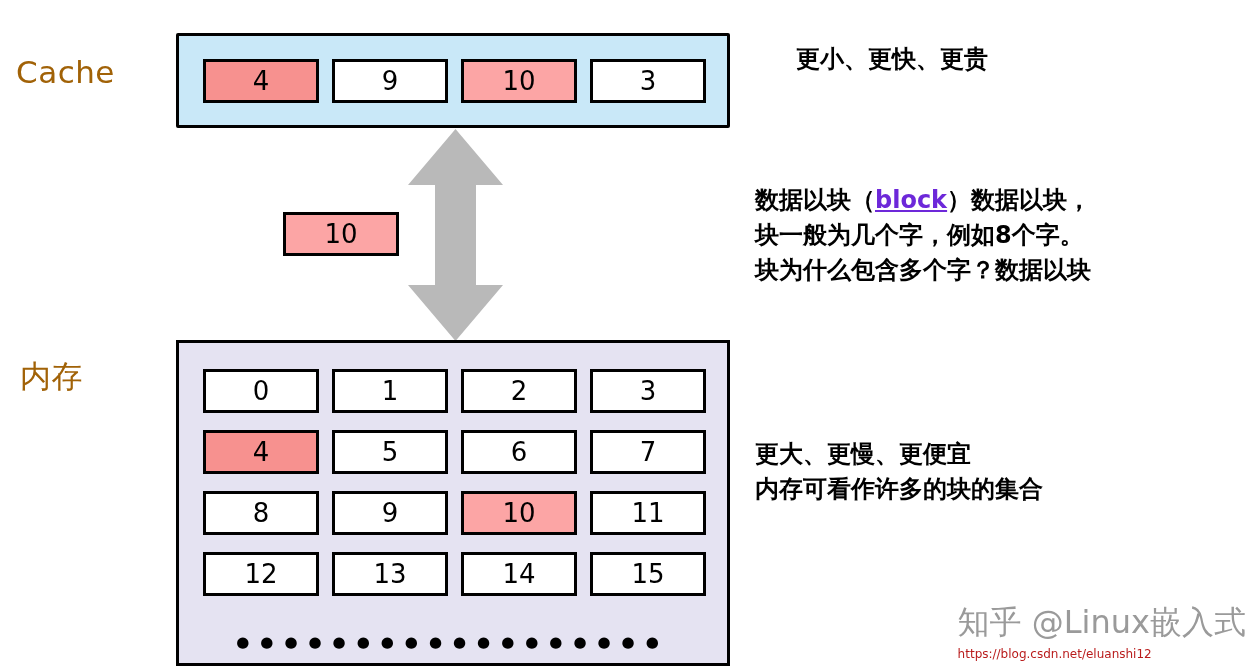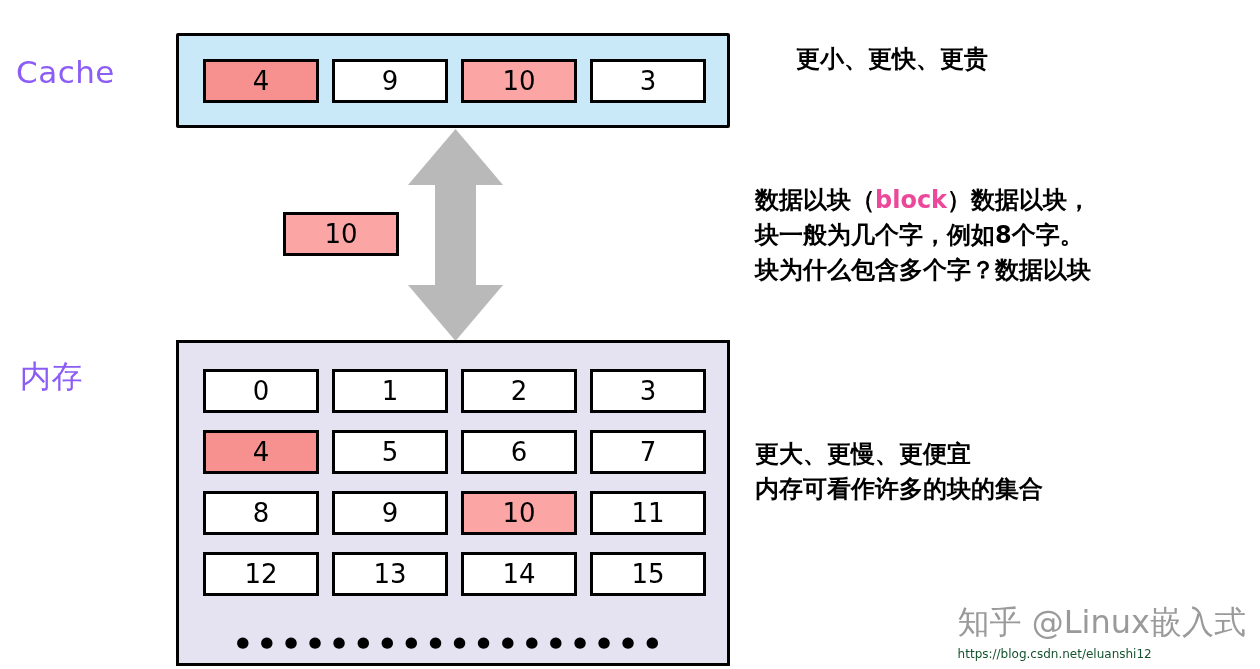--- a/index.html
+++ b/index.html
@@ -1,20 +1,20 @@
 <!DOCTYPE html>
 <html><head>
 <meta charset="utf-8">
 <style>
   * { margin:0; padding:0; box-sizing:border-box; }
   html,body { background:#fff; }
   body { font-family:"DejaVu Sans","Liberation Sans",sans-serif; }
   .canvas { position:relative; width:1260px; height:669px; background:#fff; overflow:hidden; }
 
-  .label { position:absolute; font-size:31px; color:#8b5cf6; letter-spacing:0.5px; }
+  .label { position:absolute; font-size:31px; color:#a16207; letter-spacing:0.5px; }
   .cache-label { left:16px; top:54px; }
   .memory-label { left:20px; top:356px; }
 
   .cache-box { position:absolute; left:176px; top:33px; width:554px; height:95px;
                background:#c9e8f8; border:3px solid #000; border-radius:2px;
                display:flex; align-items:center; padding-left:24px; gap:13px; }
 
   .cell { width:116px; height:44px; border:3px solid #000; background:#fff;
           display:flex; align-items:center; justify-content:center;
           font-size:26px; color:#000; }
@@ -31,25 +31,25 @@
                 padding:26px 0 0 24px; }
   .memory-grid { display:grid; grid-template-columns:repeat(4,116px);
                  column-gap:13px; row-gap:17px; }
   .dots { position:absolute; left:0; right:0; bottom:12px; text-align:center;
           font-size:15px; letter-spacing:11px; color:#000; white-space:nowrap; }
 
   .note { position:absolute; font-weight:bold; font-size:24px; color:#000; line-height:35px; }
   .note1 { left:755px; top:42px;margin-left:41px; }
   .note2 { left:755px; top:183px; }
   .note3 { left:755px; top:402px;margin-top:35px; }
-  .red { color:#ec4899; }
+  .red { color:#6d28d9;text-decoration:underline; }
 
   .watermark { position:absolute; right:14px; bottom:8px; }
   .wm-zhihu { font-size:32px; color:#9a9a9a; }
-  .wm-url { font-size:12px; color:#14532d; margin-top:2px; }
+  .wm-url { font-size:12px; color:#b91c1c; margin-top:2px; }
 </style>
 </head>
 <body>
 
 <div class="canvas">
 
   <div class="label cache-label">Cache</div>
 
   <div class="cache-box">
     <div class="cell" data-color="pink">4</div>

